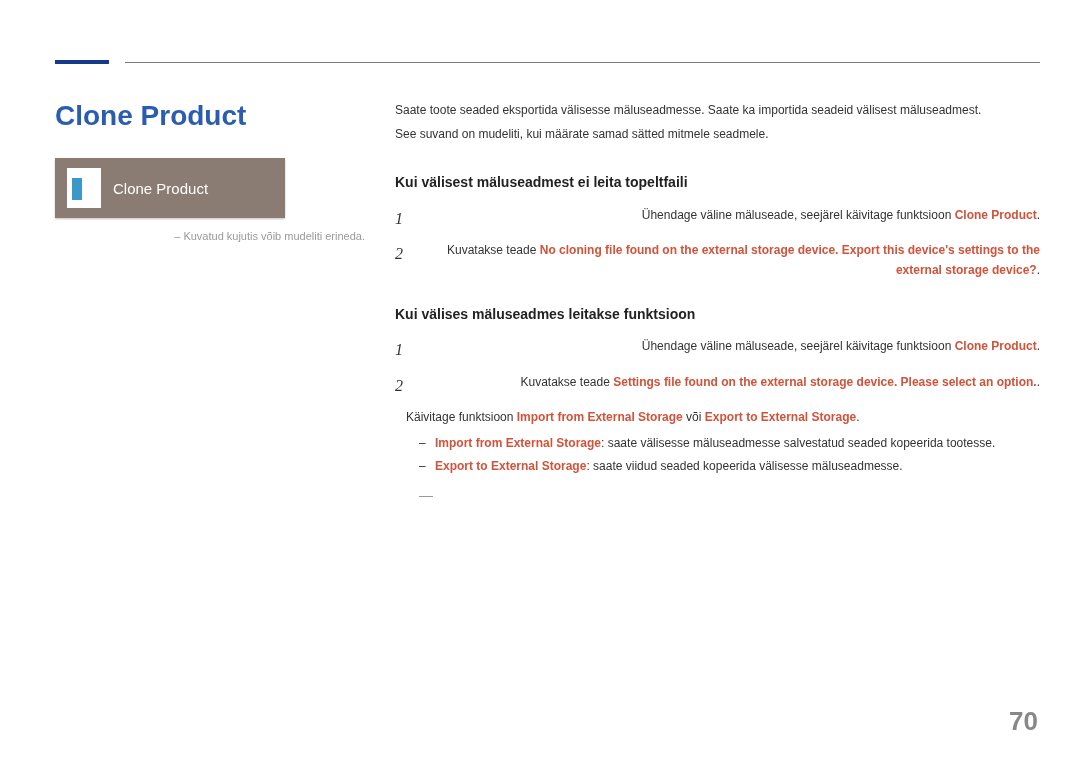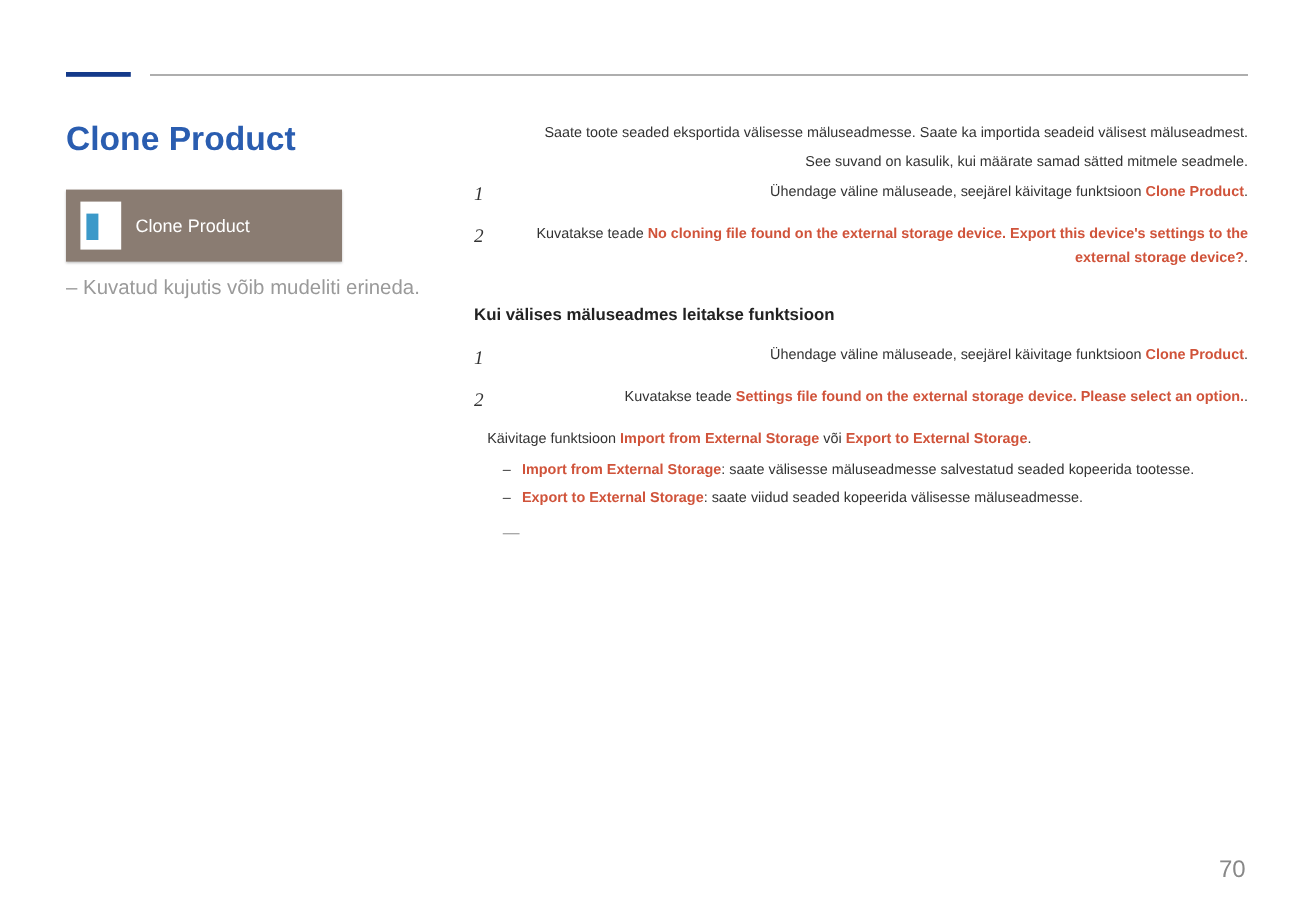--- a/index.html
+++ b/index.html
@@ -100,28 +100,29 @@
     left:5px; top:10px;
     width:10px; height:22px;
     background:#3b99c9;
   }
   .thumb-label {
     color: #fff;
     font-size: 15px;
     font-weight: 300;
   }
   .note {
-    font-size: 17px;
+    font-size: 11px;
     color: #9a9a9a;
     margin-top: 4px;
+    text-align: right;
   }
   .note::before { content: "–  "; color:#9a9a9a; }
 
   .right p { margin-bottom: 6px; }
-  .right .intro { margin-bottom: 4px; text-align: right; }
+  .right .intro { margin-bottom: 4px; }
   .right h3 {
     font-size: 14px;
     font-weight: bold;
     color: #222;
     margin-top: 22px;
     margin-bottom: 10px;
   }
   .right h3:first-of-type { margin-top: 26px; }
   .step {
     display: flex;
@@ -152,23 +153,23 @@
     margin-top: 8px;
     color:#9a9a9a;
     font-size: 11px;
     display:flex;
   }
   .final-note .dash { width:28px; flex-shrink:0; font-size:14px; }
   .page-num {
     position: absolute;
     right: 42px;
     bottom: 26px;
-    font-size: 20px;
+    font-size: 26px;
     color: #888;
-    font-weight: 400;
+    font-weight: 700;
   }
 </style>
 </head>
 <body>
 
 <div class="page">
   <div class="accent-bar"></div>
   <div class="top-rule"></div>
 
   <div class="columns">
@@ -181,22 +182,23 @@
             <div class="bar"></div>
           </div>
         <div class="thumb-label">Clone Product</div>
       </div>
 
       <div class="note">Kuvatud kujutis võib mudeliti erineda.</div>
     </div>
 
     <div class="right">
       <p class="intro">Saate toote seaded eksportida välisesse mäluseadmesse. Saate ka importida seadeid välisest mäluseadmest.</p>
-      <p class="intro">See suvand on kasulik, kui määrate samad sätted mitmele seadmele.</p>
-
+      <p class="intro">See suvand on mudeliti, kui määrate samad sätted mitmele seadmele.</p>
+
+      <h3>Kui välisest mäluseadmest ei leita topeltfaili</h3>
 
       <div class="step">
         <div class="step-num">1</div>
         <div class="step-body">
           <span>Ühendage väline mäluseade, seejärel käivitage funktsioon </span><span class="hl">Clone Product</span><span>.</span>
         </div>
       </div>
       <div class="step">
         <div class="step-num">2</div>
         <div class="step-body">

